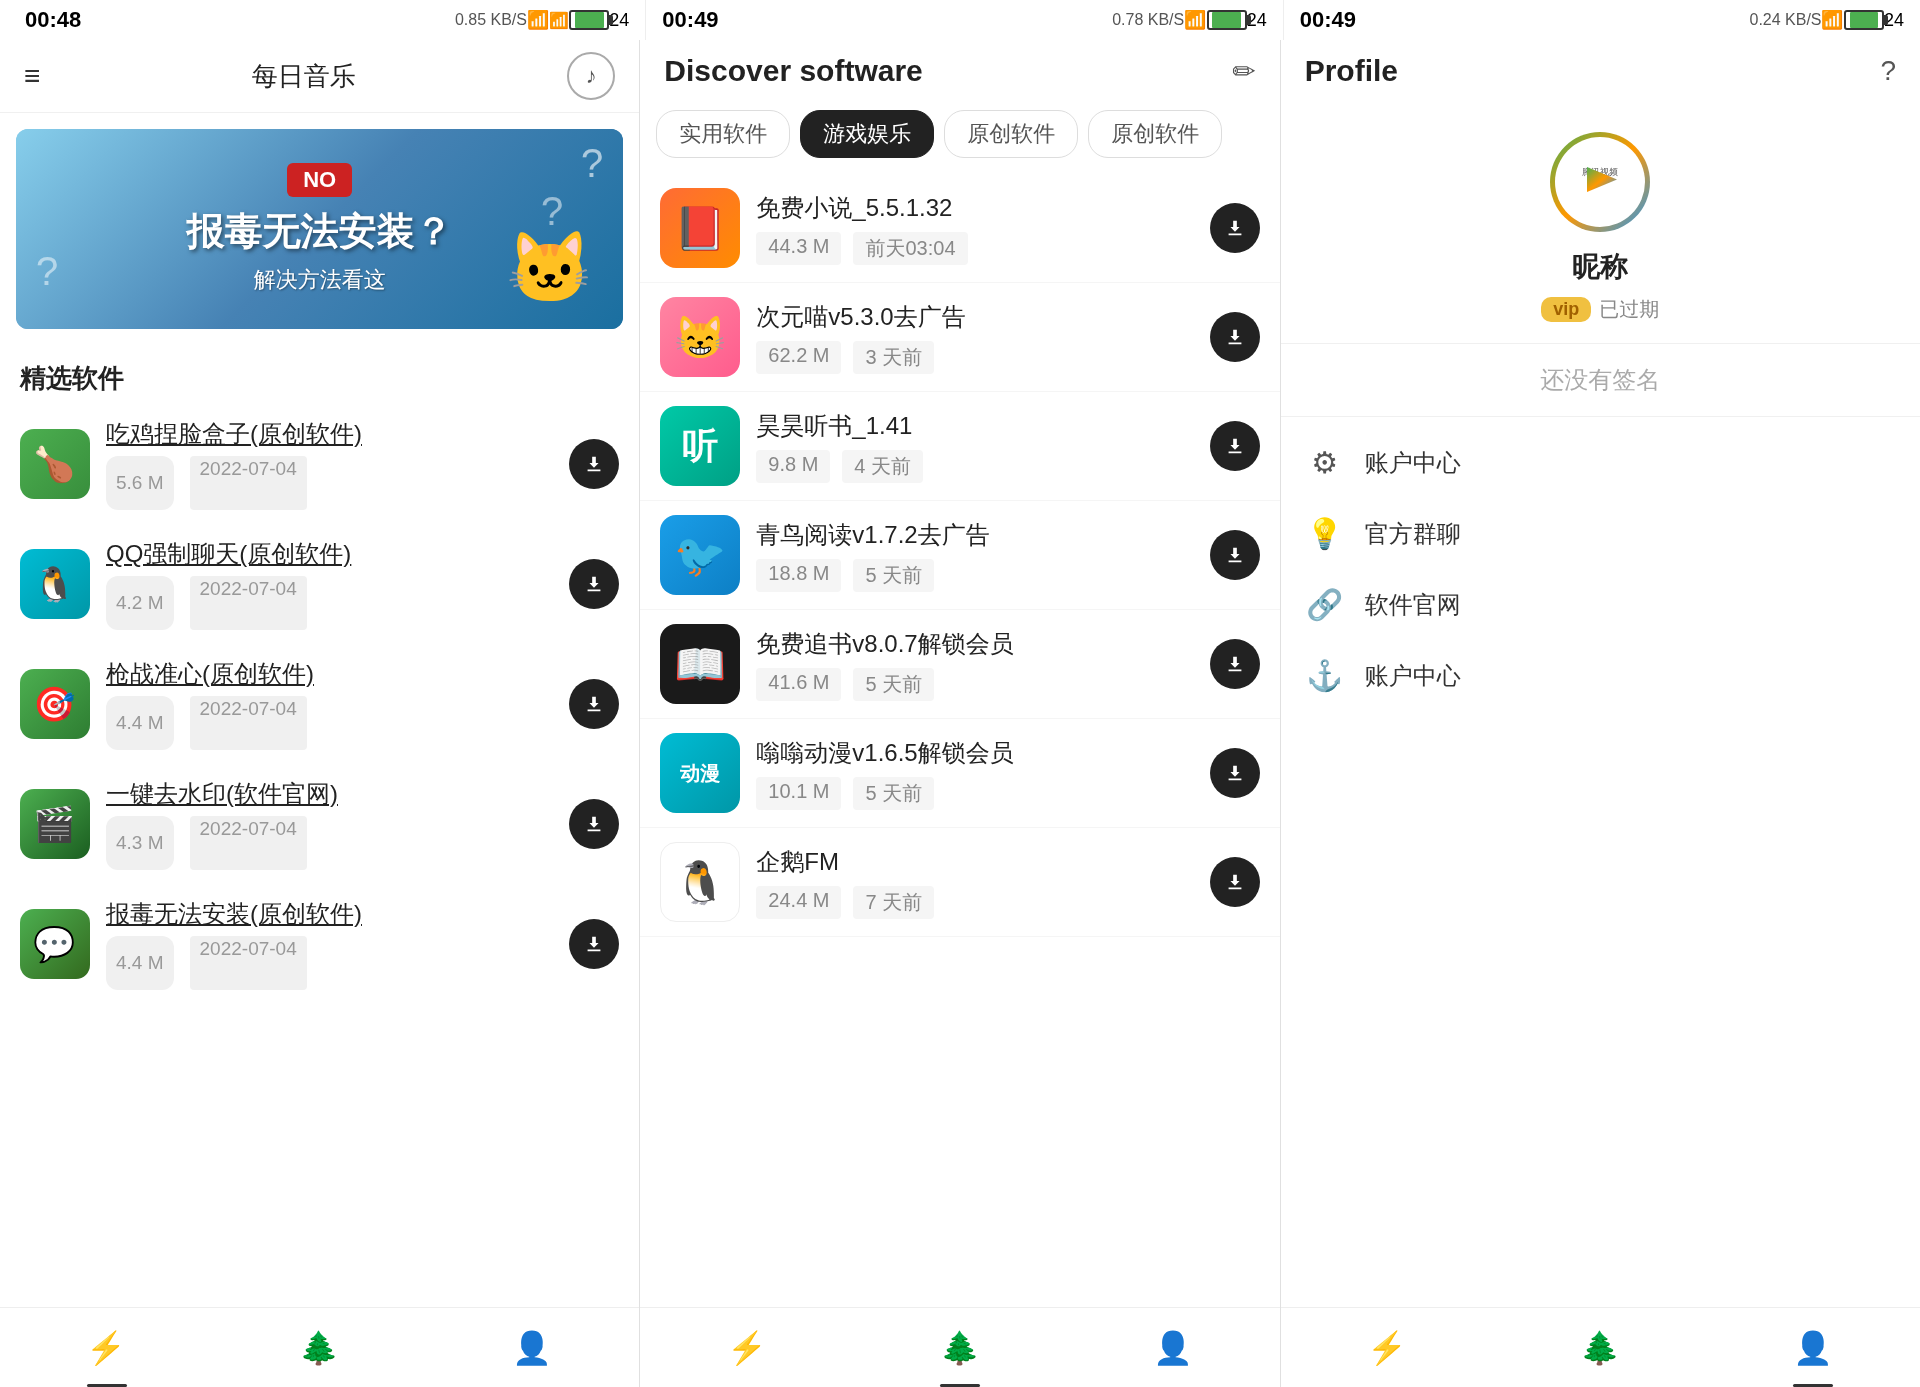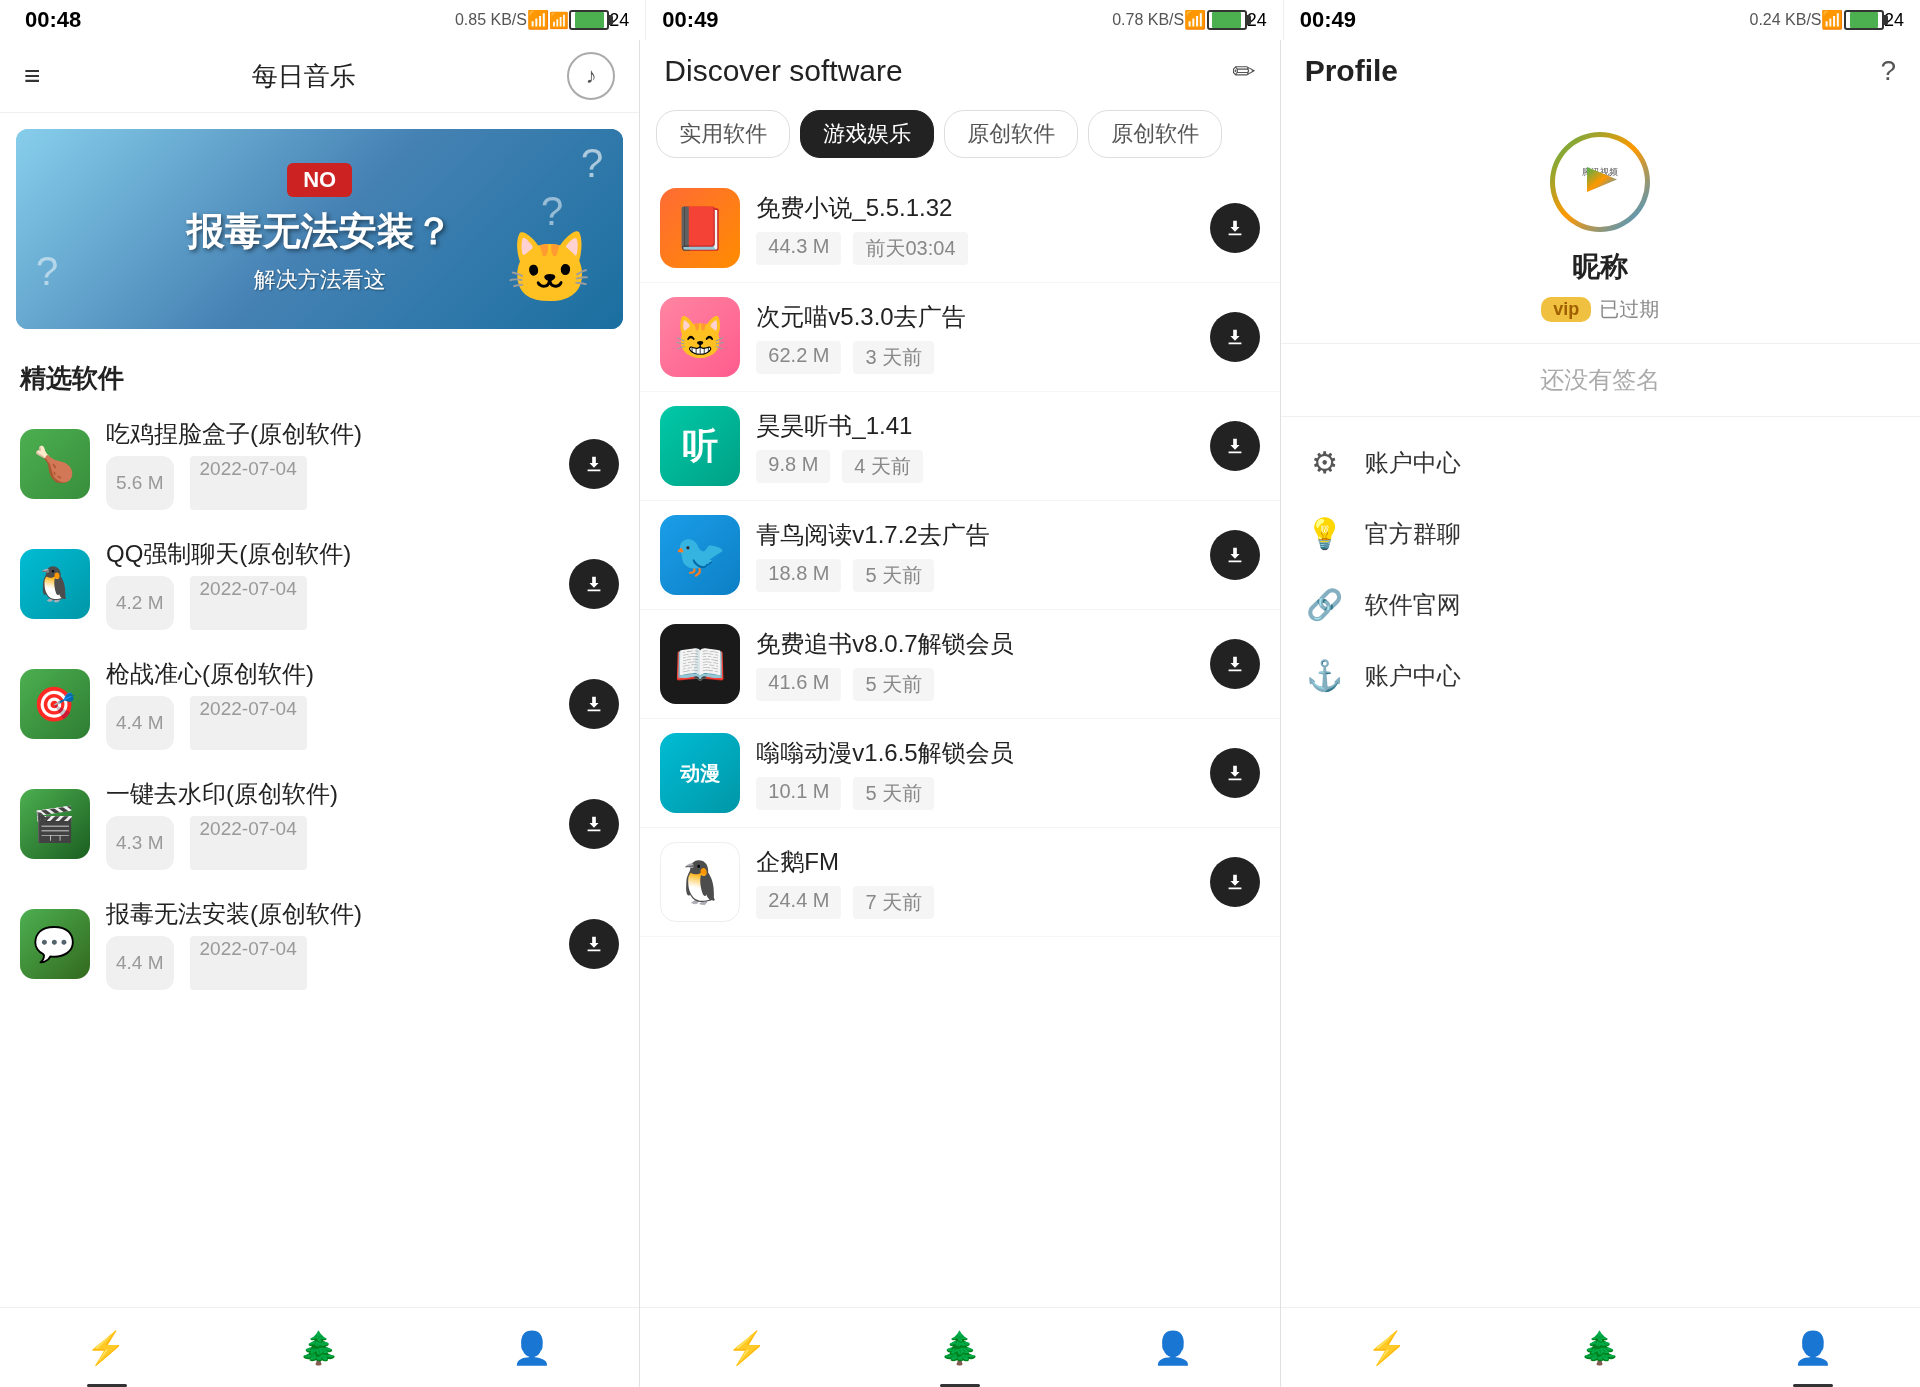--- a/index.html
+++ b/index.html
@@ -180,20 +180,21 @@
     }
 
     .app-info {
       flex: 1;
     }
     .app-name {
       font-size: 24px;
       color: #222;
       font-weight: 500;
       margin-bottom: 6px;
+      text-decoration: underline;
     }
     .app-meta {
       display: flex;
       gap: 16px;
       font-size: 20px;
       color: #999;
     }
     .app-meta .size {
       background: #f0f0f0;
       padding: 16px 10px;
@@ -250,21 +251,21 @@
 
     
     .discover-header {
       display: flex;
       align-items: center;
       justify-content: space-between;
       padding: 14px 24px;
     }
     .discover-title {
       font-size: 30px;
-      font-weight: 400;
+      font-weight: 700;
       color: #222;
     }
     .edit-icon {
       font-size: 28px;
       color: #555;
       cursor: pointer;
     }
 
     
     .filter-tabs {
@@ -527,21 +528,21 @@
     </div>
     <div class="download-btn">
       <svg viewBox="0 0 24 24" fill="white">
                 <path d="M12 16l-5-5h3V4h4v7h3l-5 5zm-7 2h14v2H5z"></path>
               </svg>
     </div>
   </div>
           <div class="app-item">
     <div class="app-icon" style="background: linear-gradient(135deg, #4caf50, #1b5e20); color:white; font-size:34px;">🎬</div>
     <div class="app-info">
-      <div class="app-name">一键去水印(原创软件)</div>
+      <div class="app-name">一键去水印(软件官网)</div>
       <div class="app-meta">
         <span class="size">4.3 M</span>
         <span class="date">2022-07-04</span>
       </div>
     </div>
     <div class="download-btn">
       <svg viewBox="0 0 24 24" fill="white">
                 <path d="M12 16l-5-5h3V4h4v7h3l-5 5zm-7 2h14v2H5z"></path>
               </svg>
     </div>

